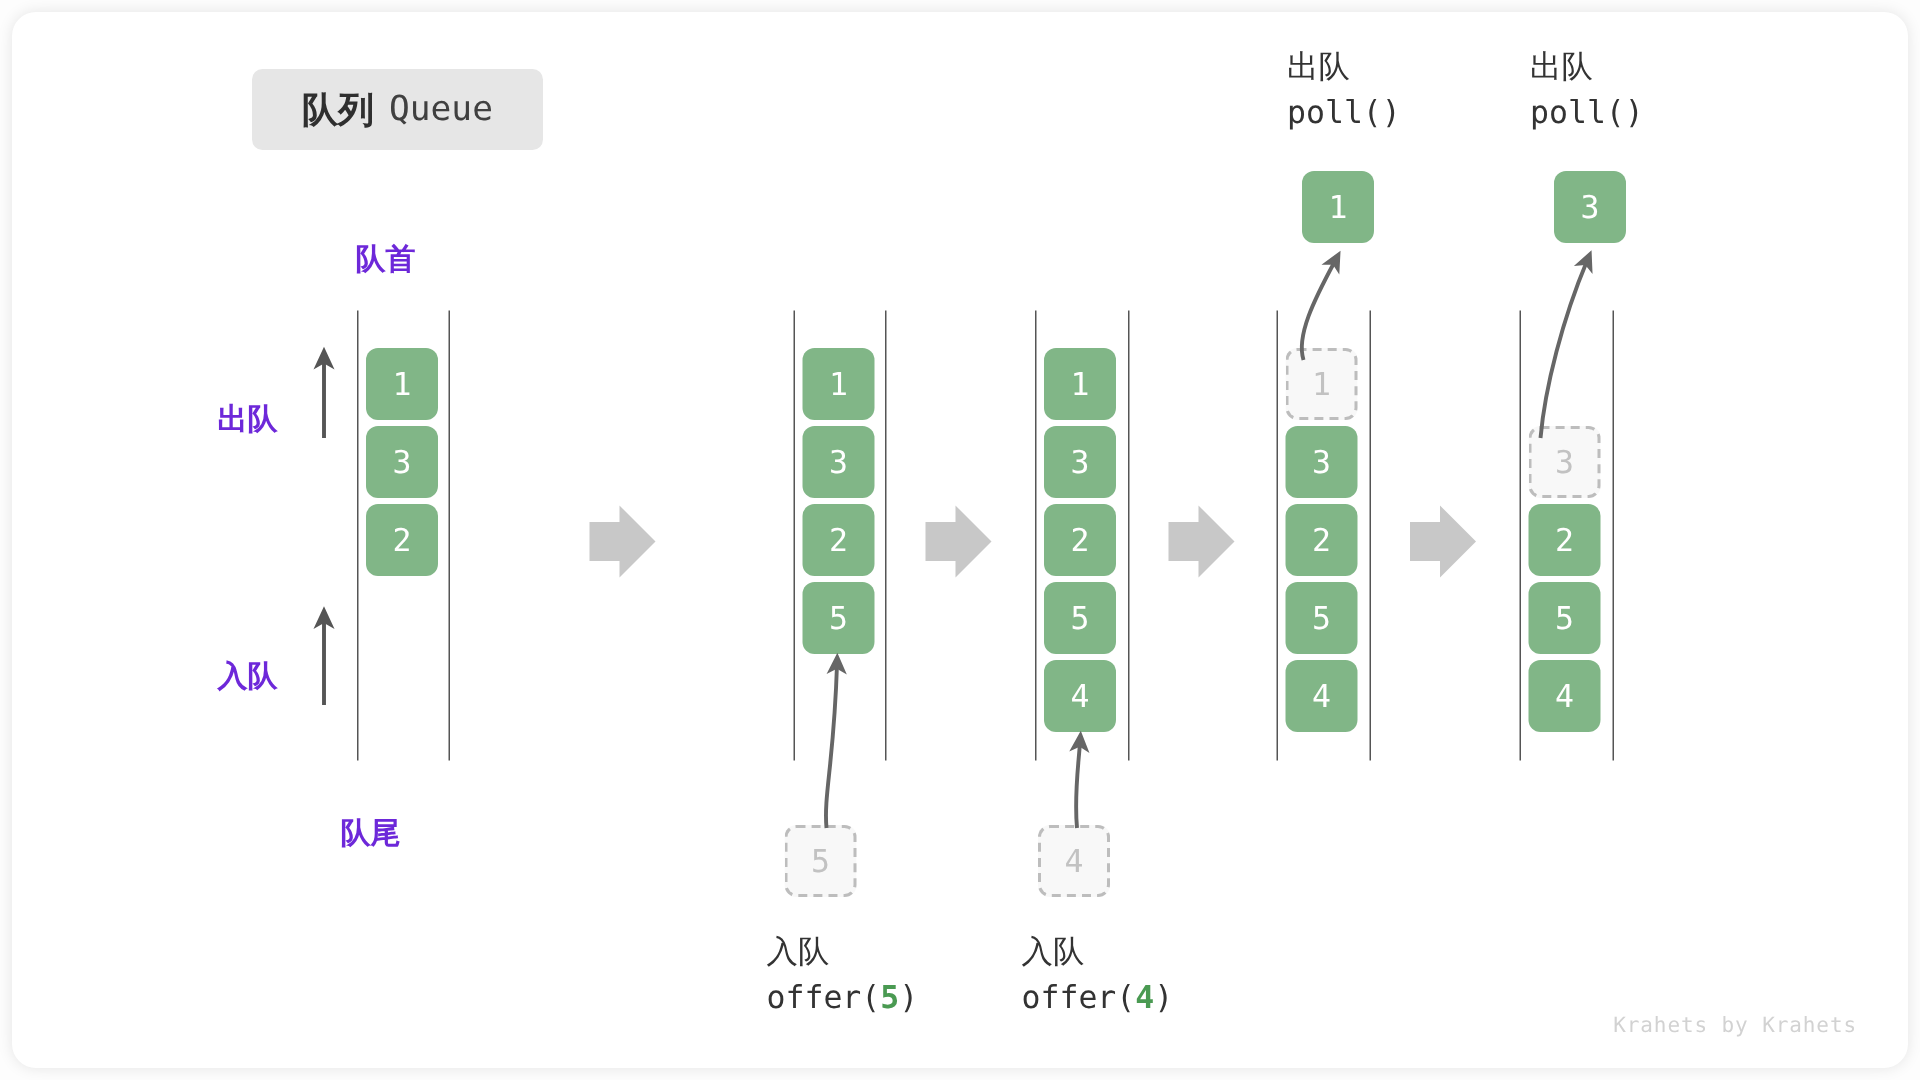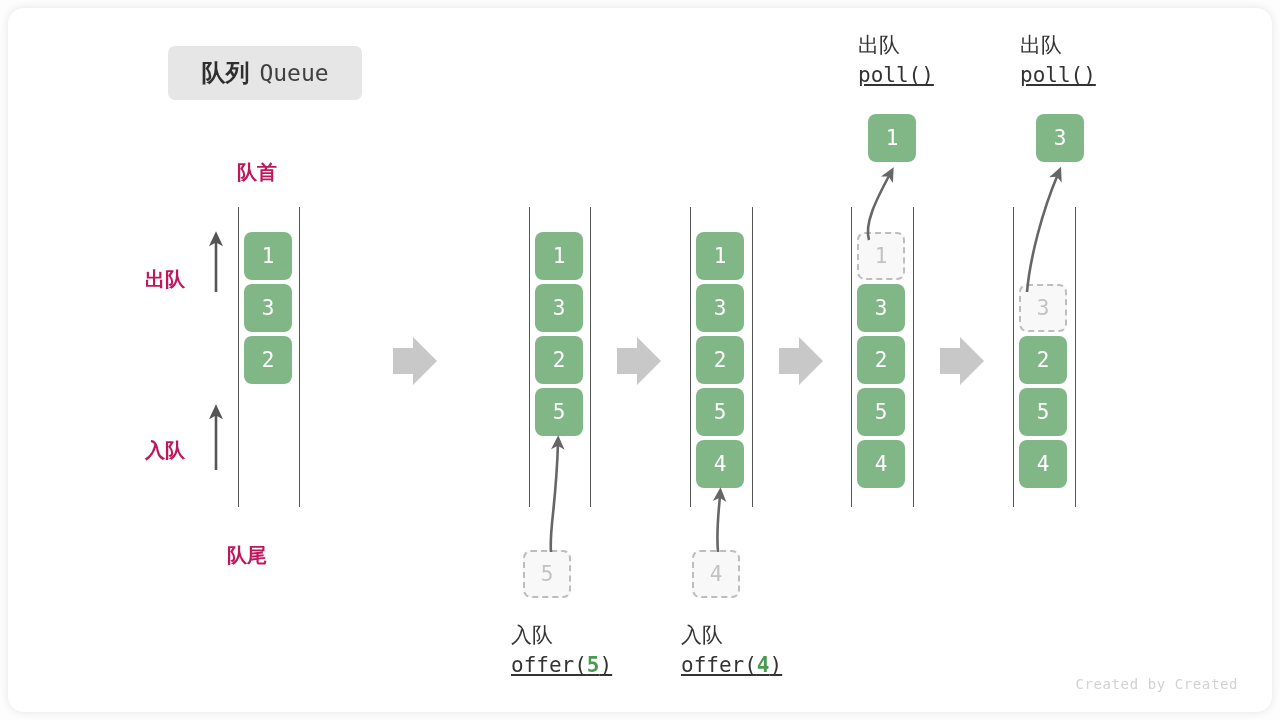--- a/index.html
+++ b/index.html
@@ -41,39 +41,38 @@
     font-family: "Liberation Sans", "DejaVu Sans", sans-serif;
   }
   .title-en {
     font-size: 23px; color: #404040;
     font-family: "DejaVu Sans Mono", "Liberation Mono", monospace;
   }
 
   
   .lbl-bold {
     position: absolute;
-    font-size: 20px; font-weight: bold; color: #be185d;
+    font-size: 20px; font-weight: bold; color: #6d28d9;
     white-space: nowrap;
   }
   .op-label {
     position: absolute;
     text-align: left;
     white-space: nowrap;
     line-height: 1.45;
   }
   .op-cn {
     display: block;
     font-size: 21px; color: #333333;
     font-family: "Liberation Sans", "DejaVu Sans", sans-serif;
   }
   .op-code {
     display: block;
     font-size: 21px; color: #333333;
     font-family: "DejaVu Sans Mono", "Liberation Mono", monospace;
-    text-decoration: underline;
   }
   .op-code .arg { color: #4a9a52; font-weight: bold; }
 
   
   .rail {
     position: absolute;
     width: 1px;
     background: #555555;
   }
 
@@ -210,14 +209,14 @@
       <path d="M940,348 L960,348 L960,337 L984,361 L960,385 L960,374 L940,374 Z"></path>
     </g>
 
     <path d="M551,552 C549,530 556,508 558,443" fill="none" stroke="#666666" stroke-width="2.6" marker-end="url(#curve-arrow)"></path>
     <path d="M718,552 C716,530 719,510 720,495" fill="none" stroke="#666666" stroke-width="2.6" marker-end="url(#curve-arrow)"></path>
 
     <path d="M869,240 C864,224 876,200 890,174" fill="none" stroke="#666666" stroke-width="2.6" marker-end="url(#curve-arrow)"></path>
     <path d="M1027,292 C1030,258 1042,212 1058,174" fill="none" stroke="#666666" stroke-width="2.6" marker-end="url(#curve-arrow)"></path>
   </svg>
 
-  <div class="watermark">Created by Created</div>
+  <div class="watermark">Krahets by Krahets</div>
 </div>
 
 </body></html>

